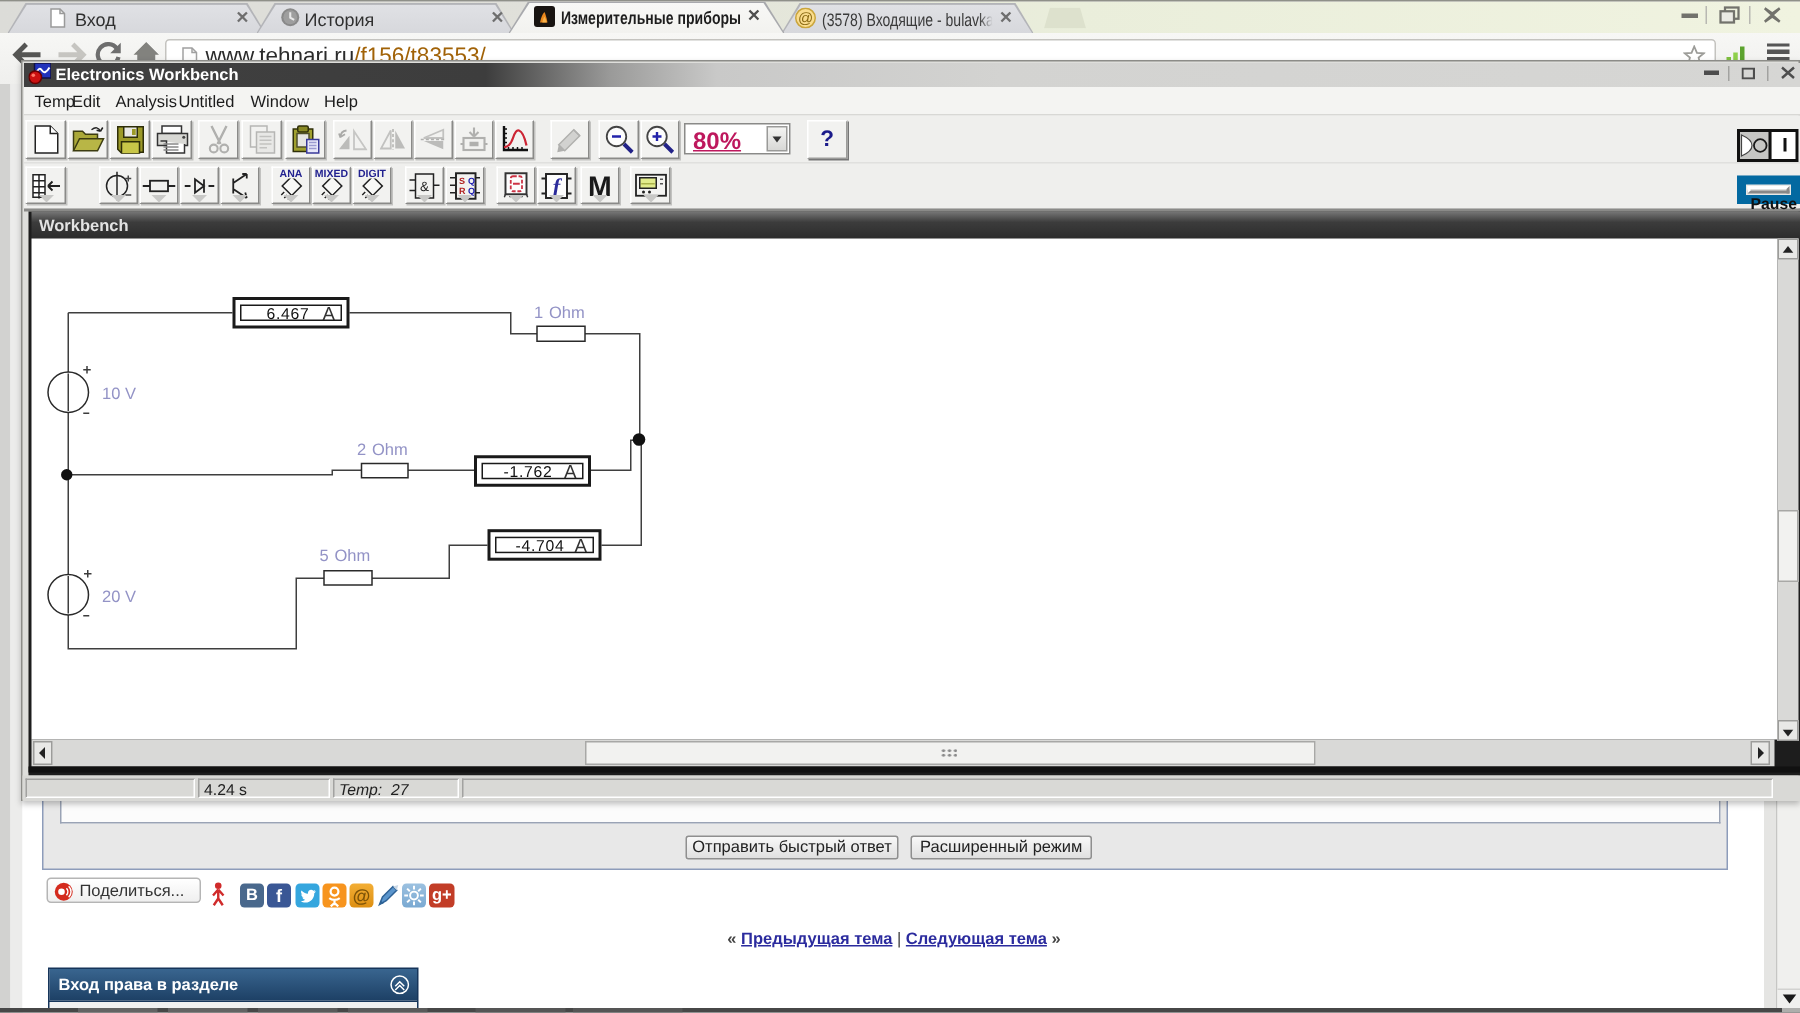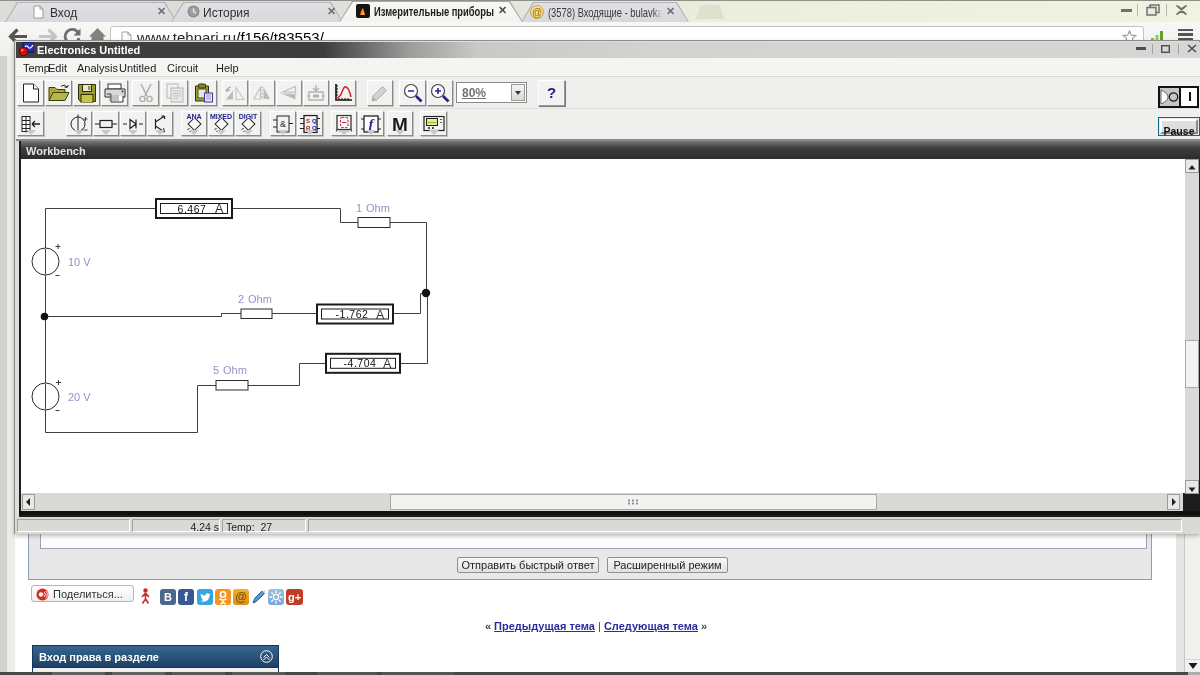--- a/index.html
+++ b/index.html
@@ -76,21 +76,21 @@
     <path d="M18.5 0.5 L18.5 7.5 L11.5 7.5 Z" fill="#6e6e6e"></path>
   </svg>
 <svg class="abs" style="left:88px;top:27px;" width="19" height="17" viewBox="0 0 19 17">
     <path d="M9.5 1 L18 9.5 H15.5 V16 H3.5 V9.5 H1 Z" fill="#82827e"></path>
   </svg>
 <div class="abs" style="left:110px;top:26px;width:1034px;height:26px;background:#fff;border:1px solid #c4c3bf;border-radius:3px;"></div>
 <svg class="abs" style="left:121px;top:31px;" width="11" height="14" viewBox="0 0 11 14">
     <path d="M1 1h6l3 3v9H1z" fill="#fdfdfd" stroke="#a0a0a0"></path>
     <path d="M7 1v3h3" fill="none" stroke="#a0a0a0"></path>
   </svg>
-<div class="abs" style="left:137px;top:29px;font-size:15px;color:#2b2b2b;">www.tehnari.ru<span style="color:#000000;">/f156/t83553/</span></div>
+<div class="abs" style="left:137px;top:29px;font-size:15px;color:#2b2b2b;">www.tehnari.ru<span style="color:#a16207;">/f156/t83553/</span></div>
 <svg class="abs" style="left:1122px;top:30px;" width="15" height="14" viewBox="0 0 15 14">
     <path d="M7.5 1 L9.3 5.2 L13.9 5.5 L10.4 8.4 L11.5 12.9 L7.5 10.5 L3.5 12.9 L4.6 8.4 L1.1 5.5 L5.7 5.2 Z" fill="none" stroke="#9c9c98" stroke-width="1.2"></path>
   </svg>
 <svg class="abs" style="left:1150px;top:30px;" width="16" height="13" viewBox="0 0 16 13">
     <rect x="1" y="8" width="3" height="5" fill="#7ebf3e"></rect>
     <rect x="5.5" y="5" width="3" height="8" fill="#8fd04b"></rect>
     <rect x="10" y="1" width="3" height="12" fill="#5ca32e"></rect>
   </svg>
 <div class="abs" style="left:1178px;top:29px;width:15px;height:11px;border-top:2.5px solid #555;border-bottom:2.5px solid #555;">
     <div style="margin-top:2px;height:2.5px;background:#555;"></div>
@@ -168,37 +168,37 @@
 
 <div class="abs" id="ewb" style="left:14px;top:40px;width:1186px;height:494px;background:#dededb;border:1px solid #8c8c88;box-shadow:0 2px 4px rgba(0,0,0,0.25);"></div>
 
 <div class="abs" style="left:16px;top:42px;width:1184px;height:16px;background:linear-gradient(to right,#404040 0%,#3d3d3d 26%,#9a9a99 33%,#c9c9c8 39%,#d3d3d1 55%,#d6d6d4 100%);"></div>
 <svg class="abs" style="left:19px;top:42px;" width="15" height="15" viewBox="0 0 15 15">
     <rect x="4" y="0" width="11" height="10" fill="#2233bb" stroke="#111144"></rect>
     <path d="M5 7 Q7 2 9 5 Q11 8 14 3" stroke="#fff" fill="none" stroke-width="1.3"></path>
     <circle cx="4.5" cy="9.5" r="4.2" fill="#cc1111" stroke="#660000"></circle>
     <circle cx="3.2" cy="8.2" r="1.2" fill="#ff7766"></circle>
   </svg>
-<div class="abs" style="left:37px;top:44px;font-size:11px;font-weight:bold;color:#fff;">Electronics Untitled</div>
+<div class="abs" style="left:37px;top:44px;font-size:11px;font-weight:bold;color:#fff;">Electronics Workbench</div>
 <div class="abs" style="left:1136px;top:47px;width:10px;height:3px;background:#4d4d4d;"></div>
 <div class="abs" style="left:1152px;top:44px;width:1px;height:10px;background:#a2a2a0;"></div>
 <svg class="abs" style="left:1161px;top:45px;" width="9" height="8" viewBox="0 0 9 8">
     <rect x="0.7" y="0.7" width="7.6" height="6.6" fill="none" stroke="#4d4d4d" stroke-width="1.4"></rect>
   </svg>
 <div class="abs" style="left:1178px;top:44px;width:1px;height:10px;background:#a2a2a0;"></div>
 <svg class="abs" style="left:1187px;top:44px;" width="10" height="9" viewBox="0 0 10 9">
     <path d="M1 1l8 7M9 1L1 8" stroke="#4d4d4d" stroke-width="1.6"></path>
   </svg>
 
 <div class="abs" style="left:16px;top:58px;width:1184px;height:19px;background:#f4f4f2;border-bottom:1px solid #d8d8d5;"></div>
 <div class="abs" style="left:23px;top:62px;font-size:11px;color:#1c1c1c;">Temp</div>
 <div class="abs" style="left:48px;top:62px;font-size:11px;color:#1c1c1c;">Edit</div>
 <div class="abs" style="left:77px;top:62px;font-size:11px;color:#1c1c1c;">Analysis</div>
 <div class="abs" style="left:119px;top:62px;font-size:11px;color:#1c1c1c;">Untitled</div>
-<div class="abs" style="left:167px;top:62px;font-size:11px;color:#1c1c1c;">Circuit</div>
+<div class="abs" style="left:167px;top:62px;font-size:11px;color:#1c1c1c;">Window</div>
 <div class="abs" style="left:216px;top:62px;font-size:11px;color:#1c1c1c;">Help</div>
 
 <div class="abs" style="left:16px;top:77px;width:1184px;height:31px;background:#efefed;"></div>
 
 <div class="abs" style="left:16px;top:108px;width:1184px;height:31px;background:#efefed;border-top:1px solid #e0e0de;"></div>
 <div class="abs" style="left:16px;top:139px;width:1184px;height:2px;background:#8a8a88;"></div>
 
 <style>
  .tb { position:absolute; top:80px; height:26px; background:#f2f2f0; border:1px solid; border-color:#ffffff #8a8a88 #8a8a88 #ffffff; box-shadow:1px 1px 0 #c2c2c0; }
  .tb2 { position:absolute; top:111px; height:25px; background:#f2f2f0; border:1px solid; border-color:#ffffff #8a8a88 #8a8a88 #ffffff; box-shadow:1px 1px 0 #c2c2c0; }
@@ -424,38 +424,38 @@
       <rect x="3.5" y="3" width="11" height="7" fill="#e2ec8c" stroke="#222"></rect>
       <path d="M4.5 7 h9" stroke="#aab24a"></path>
       <circle cx="6" cy="12.5" r="1" fill="#222"></circle>
       <circle cx="10" cy="12.5" r="1" fill="#222"></circle>
       <path d="M17 4 h2 M17 7 h2" stroke="#555"></path>
     </svg>
     <span class="drop"></span>
   </div>
 
 <div class="abs" style="left:456px;top:82px;width:71px;height:21px;background:#fff;border:1px solid #8a8a88;">
-  <span style="position:absolute;left:5px;top:3px;font-size:12px;font-weight:bold;color:#737373;text-decoration:underline;">80%</span>
+  <span style="position:absolute;left:5px;top:3px;font-size:16px;font-weight:bold;color:#be185d;text-decoration:underline;">80%</span>
   <div style="position:absolute;right:1px;top:1px;width:14px;height:17px;background:linear-gradient(#f4f4f2,#d8d8d6);border:1px solid #9a9a98;"><svg width="12" height="15" viewBox="0 0 12 15">
         <path d="M3 6 H9 L6 10 Z" fill="#333"></path>
       </svg></div>
 </div>
 
 <div class="abs" style="left:538px;top:80px;width:27px;height:26px;background:#f2f2f0;border:1px solid #9c9c9a;border-top-color:#fff;border-left-color:#fff;box-shadow:1px 1px 0 #777;text-align:center;"><span style="font-size:15px;font-weight:bold;color:#1b1b8a;line-height:24px;">?</span></div>
 
 <div class="abs" style="left:1158px;top:86px;width:41px;height:22px;border:2px solid #111;background:#fff;">
   <div style="position:absolute;left:0;top:0;width:21px;height:18px;background:#c6c6c4;border-right:2px solid #111;"></div>
   <svg style="position:absolute;left:0px;top:0px;" width="21" height="18" viewBox="0 0 21 18">
       <path d="M1 2 Q8 5 8 9 Q8 13 1 16 L1 2 Z" fill="#fff" stroke="#444" stroke-width="0.8"></path>
       <circle cx="13.5" cy="9" r="4.2" fill="none" stroke="#1a1a1a" stroke-width="1.2"></circle>
     </svg>
   <div style="position:absolute;left:29px;top:4px;width:1.5px;height:9px;background:#111;"></div>
 </div>
 
-<div class="abs" style="left:1158px;top:117px;width:42px;height:19px;border:1px solid #0369a1;background:#e8e8e6;">
+<div class="abs" style="left:1158px;top:117px;width:42px;height:19px;border:6px solid #0369a1;background:#e8e8e6;">
   <div style="position:absolute;left:1px;top:1px;right:1px;bottom:1px;border:2px solid #fff;border-right-color:#888;border-bottom-color:#888;background:#dededc;text-align:center;"><span style="font-size:10.5px;font-weight:bold;color:#111;line-height:13px;">Pause</span></div>
 </div>
 
 <div class="abs" style="left:19px;top:141px;width:1181px;height:376px;background:#1d1d1d;"></div>
 <div class="abs" style="left:21px;top:141px;width:1179px;height:18px;background:linear-gradient(#777 0%,#3c3c3c 40%,#2c2c2c 100%);"></div>
 <div class="abs" style="left:26px;top:145px;font-size:11px;font-weight:bold;color:#e3e3e3;">Workbench</div>
 
 <div class="abs" style="left:21px;top:159px;width:1164px;height:334px;background:#ffffff;"></div>
 
 <svg class="abs" style="left:21px;top:159px;" width="1164" height="334" viewBox="21 159 1164 334">
@@ -537,15 +537,15 @@
     </svg></div>
 <div class="abs" style="left:1185px;top:480px;width:14px;height:14px;background:#e8e8e6;border:1px solid #9c9c9a;"><svg width="12" height="12" viewBox="0 0 12 12">
       <path d="M6 9 L2.5 4.5 H9.5 Z" fill="#222"></path>
     </svg></div>
 <div class="abs" style="left:1185px;top:340px;width:14px;height:48px;background:#f2f2f0;border:1px solid #a8a8a6;"></div>
 
 <div class="abs" style="left:19px;top:511px;width:1181px;height:4px;background:#111;"></div>
 
 <div class="abs" style="left:15px;top:517px;width:1185px;height:17px;background:#d9d9d6;"></div>
 <div class="abs" style="left:17px;top:519px;width:113px;height:13px;border:1px solid #a2a2a0;border-bottom-color:#fff;border-right-color:#fff;"></div>
-<div class="abs" style="left:132px;top:519px;width:88px;height:13px;border:1px solid #a2a2a0;border-bottom-color:#fff;border-right-color:#fff;font-size:10.5px;color:#222;padding:1px 0 0 3px;text-align:right;">4.24 s</div>
-<div class="abs" style="left:222px;top:519px;width:84px;height:13px;border:1px solid #a2a2a0;border-bottom-color:#fff;border-right-color:#fff;font-size:10.5px;color:#222;padding:1px 0 0 3px;">Temp:&nbsp; 27</div>
+<div class="abs" style="left:132px;top:519px;width:88px;height:13px;border:1px solid #a2a2a0;border-bottom-color:#fff;border-right-color:#fff;font-size:10.5px;color:#222;padding:1px 0 0 3px;">4.24 s</div>
+<div class="abs" style="left:222px;top:519px;width:84px;height:13px;border:1px solid #a2a2a0;border-bottom-color:#fff;border-right-color:#fff;font-size:10.5px;color:#222;padding:1px 0 0 3px;font-style:italic;">Temp:&nbsp; 27</div>
 <div class="abs" style="left:308px;top:519px;width:874px;height:13px;border:1px solid #a2a2a0;border-bottom-color:#fff;border-right-color:#fff;"></div>
 
 </body></html>

